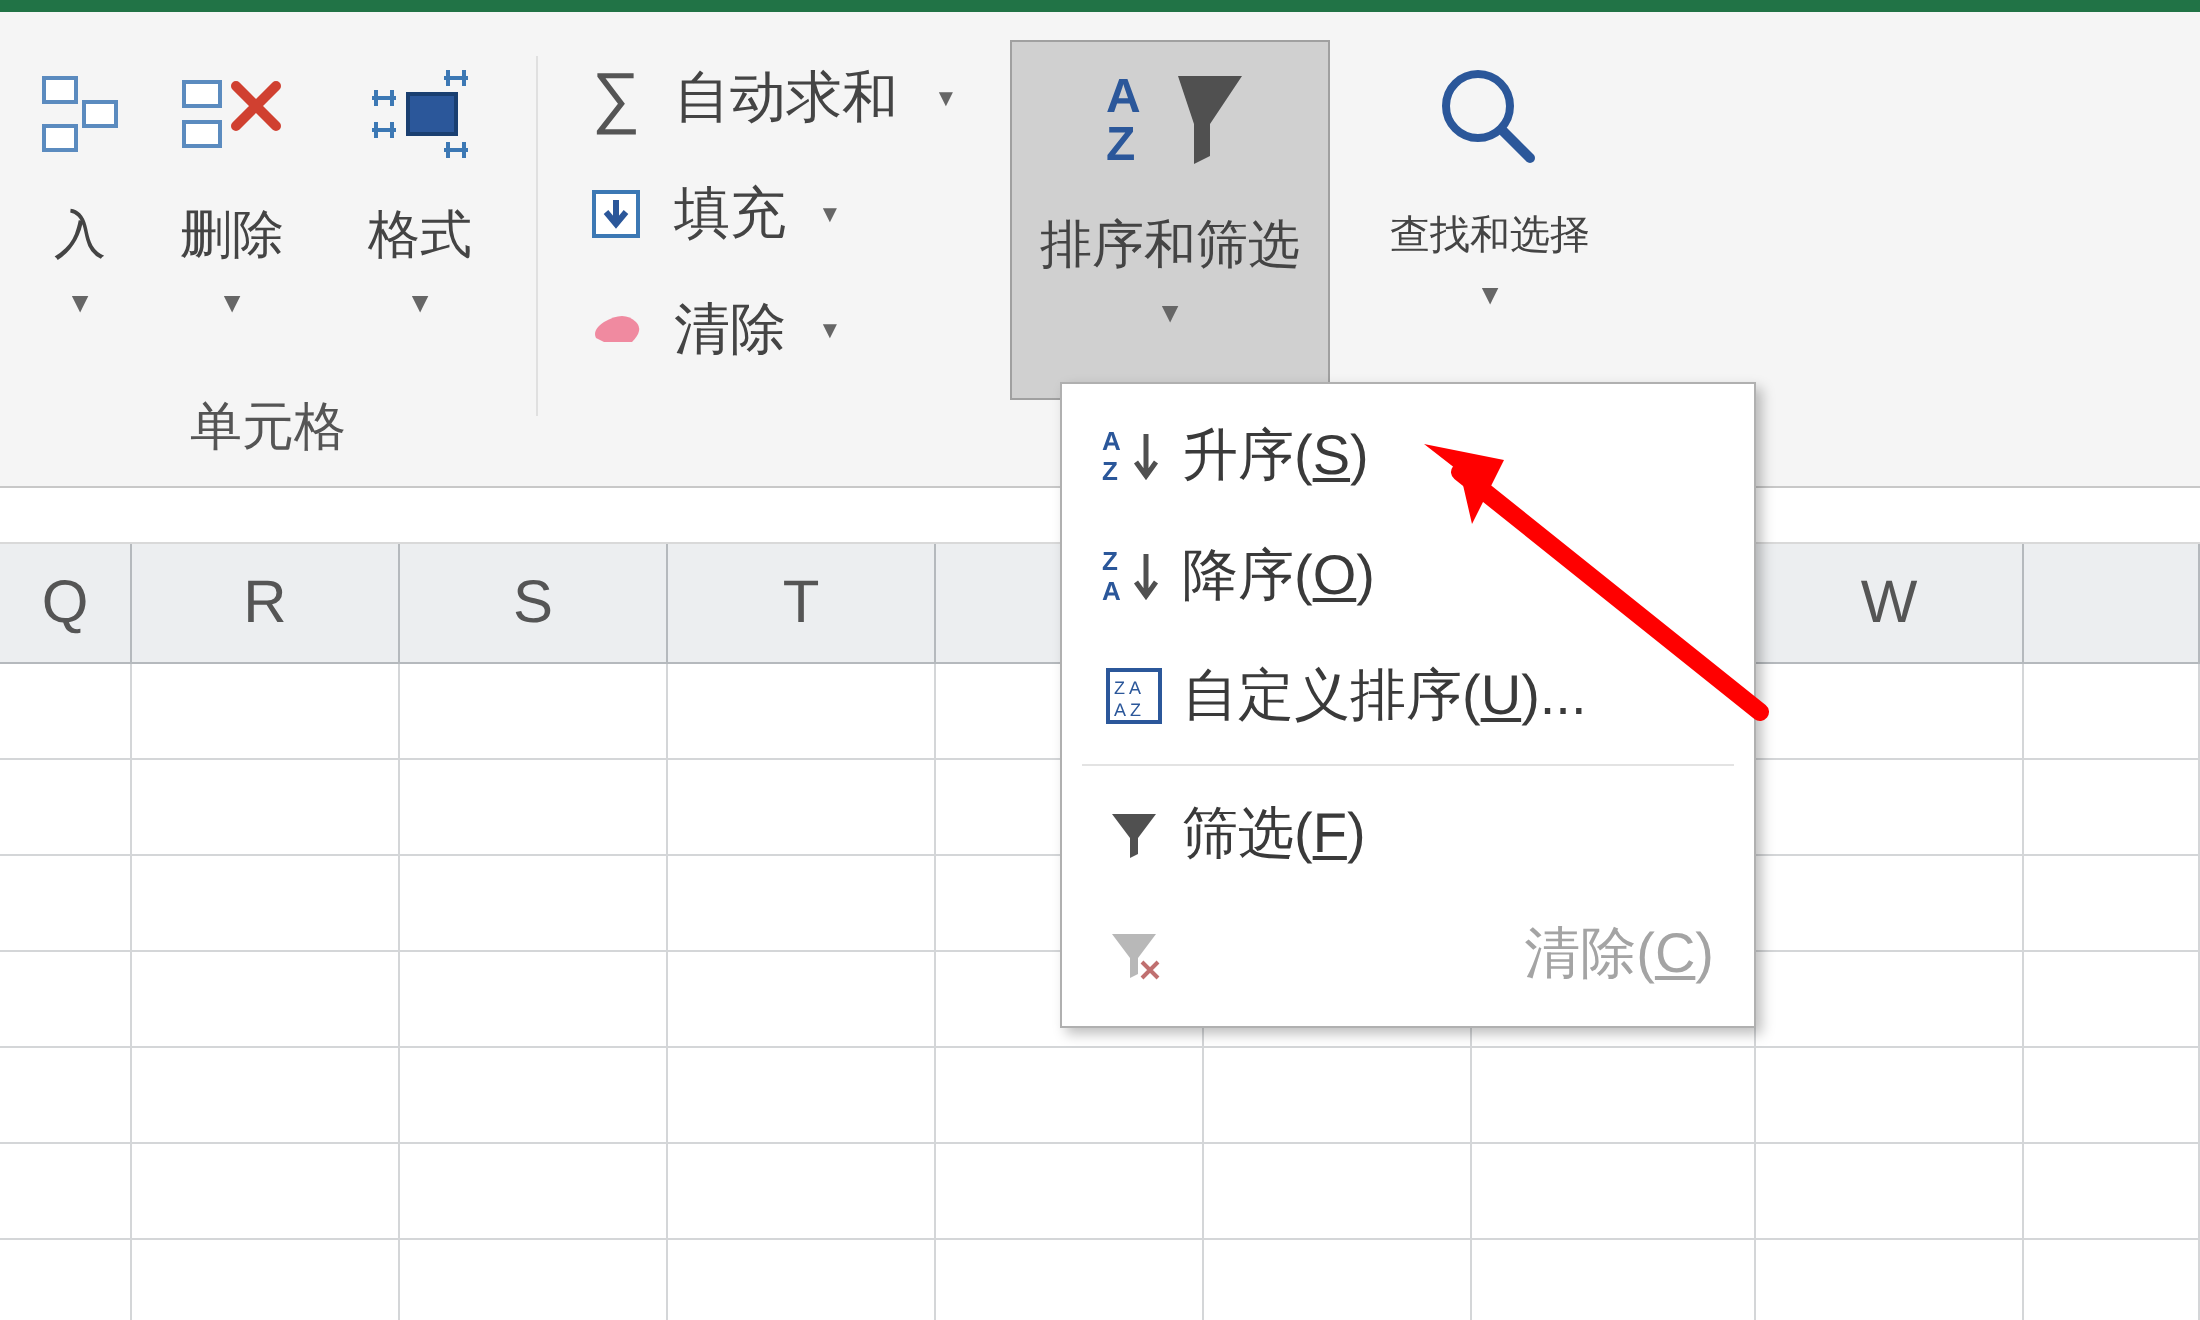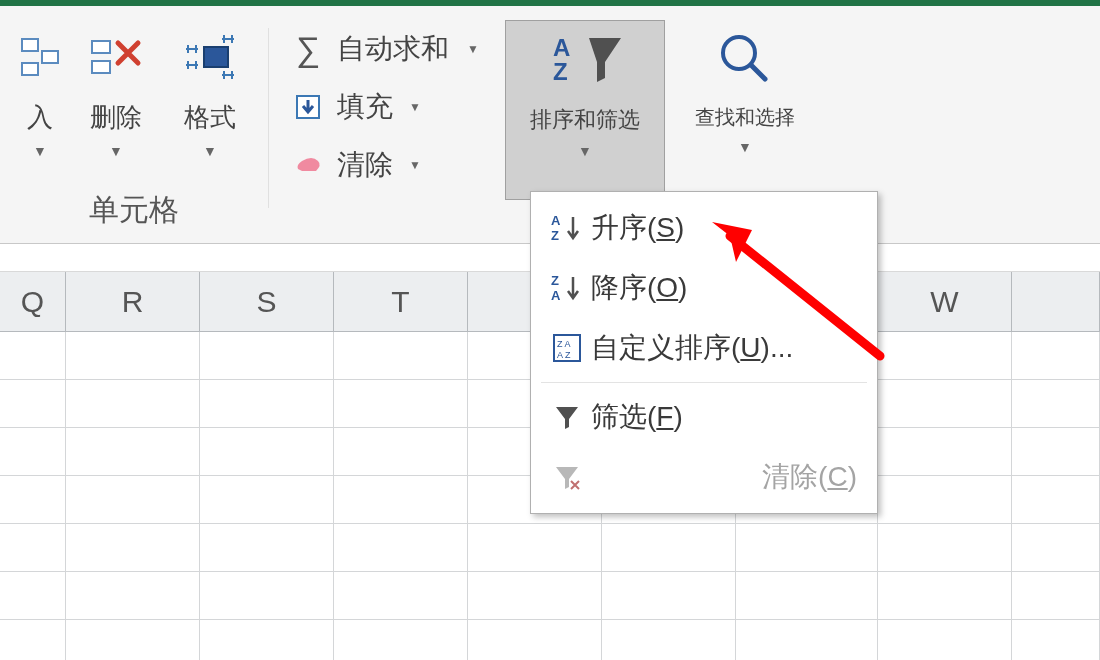--- a/index.html
+++ b/index.html
@@ -68,21 +68,21 @@
   .big-btn .drop {
     margin-top: 8px;
     font-size: 14px;
     color: #666;
   }
   .group-label {
     position: absolute;
     bottom: 12px;
     left: 0; right: 0;
     text-align: center;
-    font-size: 30px;
+    font-size: 26px;
     color: #555;
   }
   .small-btn-stack {
     display: flex;
     flex-direction: column;
     gap: 12px;
     padding-top: 6px;
     padding-left: 14px;
     width: 220px;
   }
@@ -265,21 +265,21 @@
 
   <div class="ribbon-group" style="padding:0">
     <div class="big-btn pressed" style="width:160px;height:180px">
       <div class="iconbox" style="height:70px">
         <svg width="80" height="56" viewBox="0 0 80 56">
           <text x="8" y="24" font-size="24" fill="#2b579a" font-weight="bold">A</text>
           <text x="8" y="48" font-size="24" fill="#2b579a" font-weight="bold">Z</text>
           <path d="M44 6 L76 6 L60 30 L60 46 L52 50 L52 30 Z" fill="#505050"></path>
         </svg>
       </div>
-      <div class="lbl" style="font-size:22px">排序和筛选</div>
+      <div class="lbl" style="font-size:26px">排序和筛选</div>
       <div class="drop tri">▼</div>
     </div>
   </div>
 
   <div class="ribbon-group" style="padding:0">
     <div class="big-btn" style="width:160px">
       <div class="iconbox" style="height:70px">
         <svg width="56" height="56" viewBox="0 0 56 56">
           <circle cx="22" cy="22" r="16" fill="none" stroke="#2b579a" stroke-width="4"></circle>
           <path d="M34 34 L48 48" stroke="#2b579a" stroke-width="5" stroke-linecap="round"></path>

